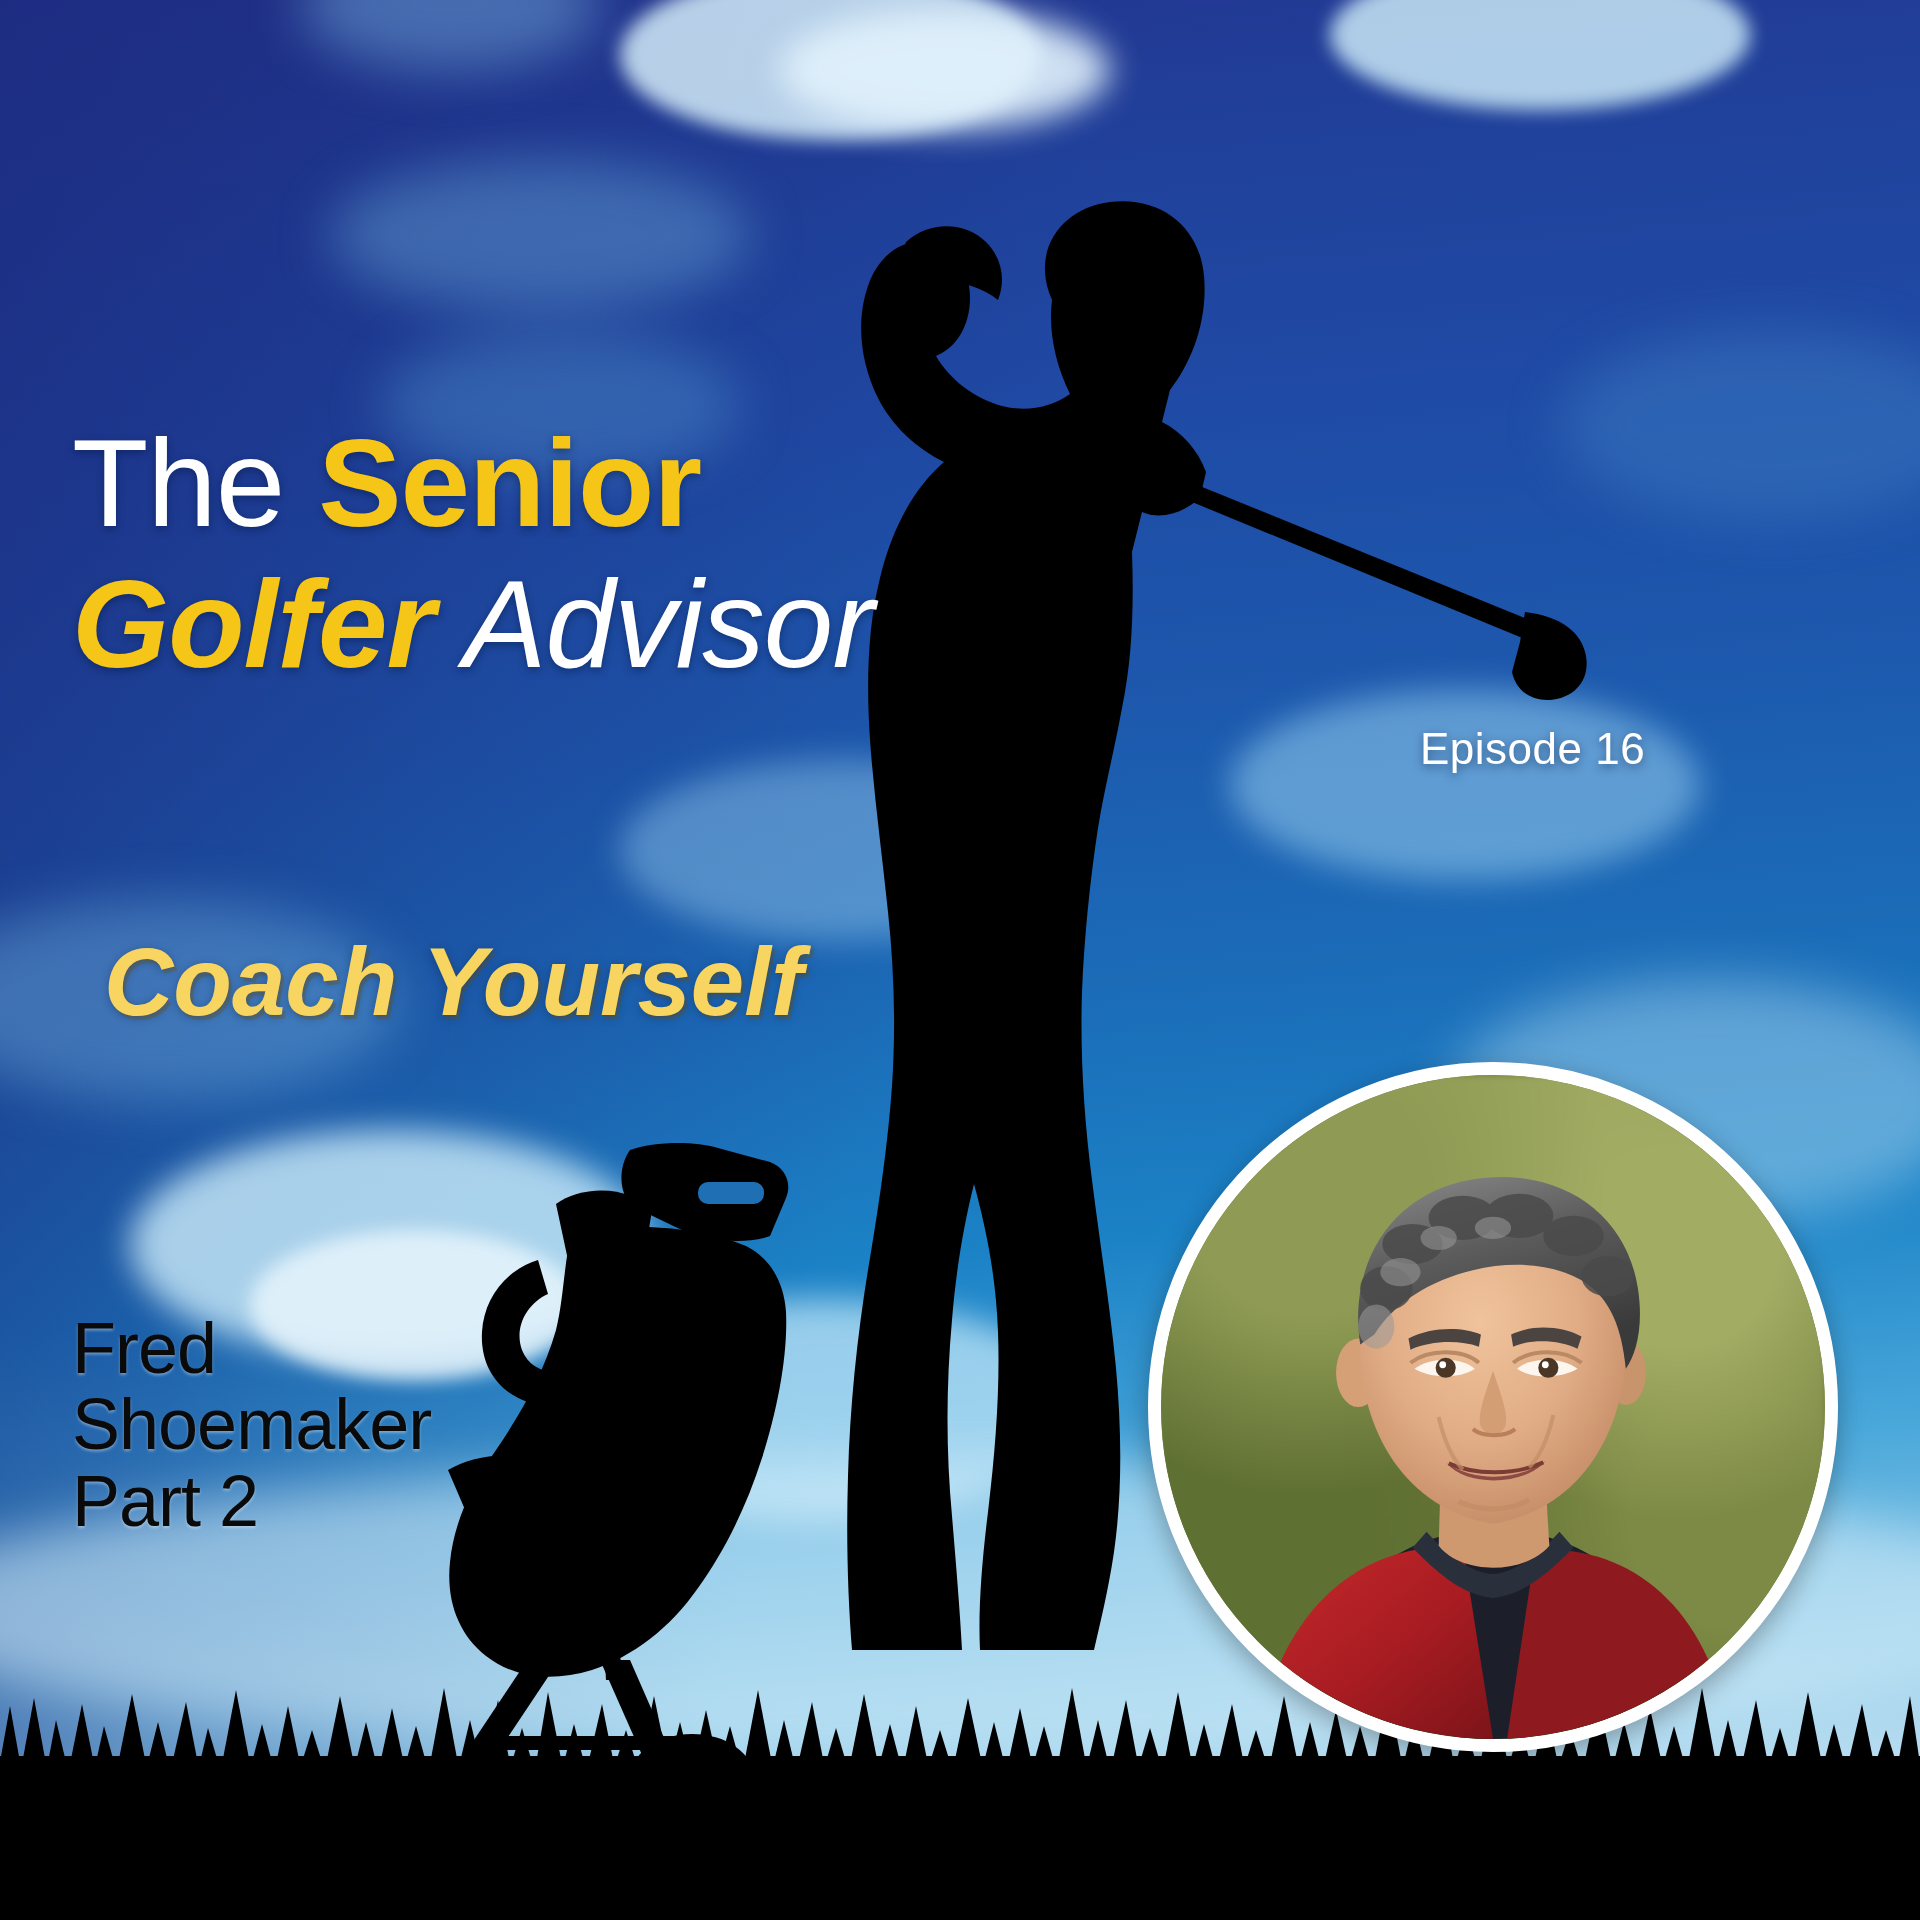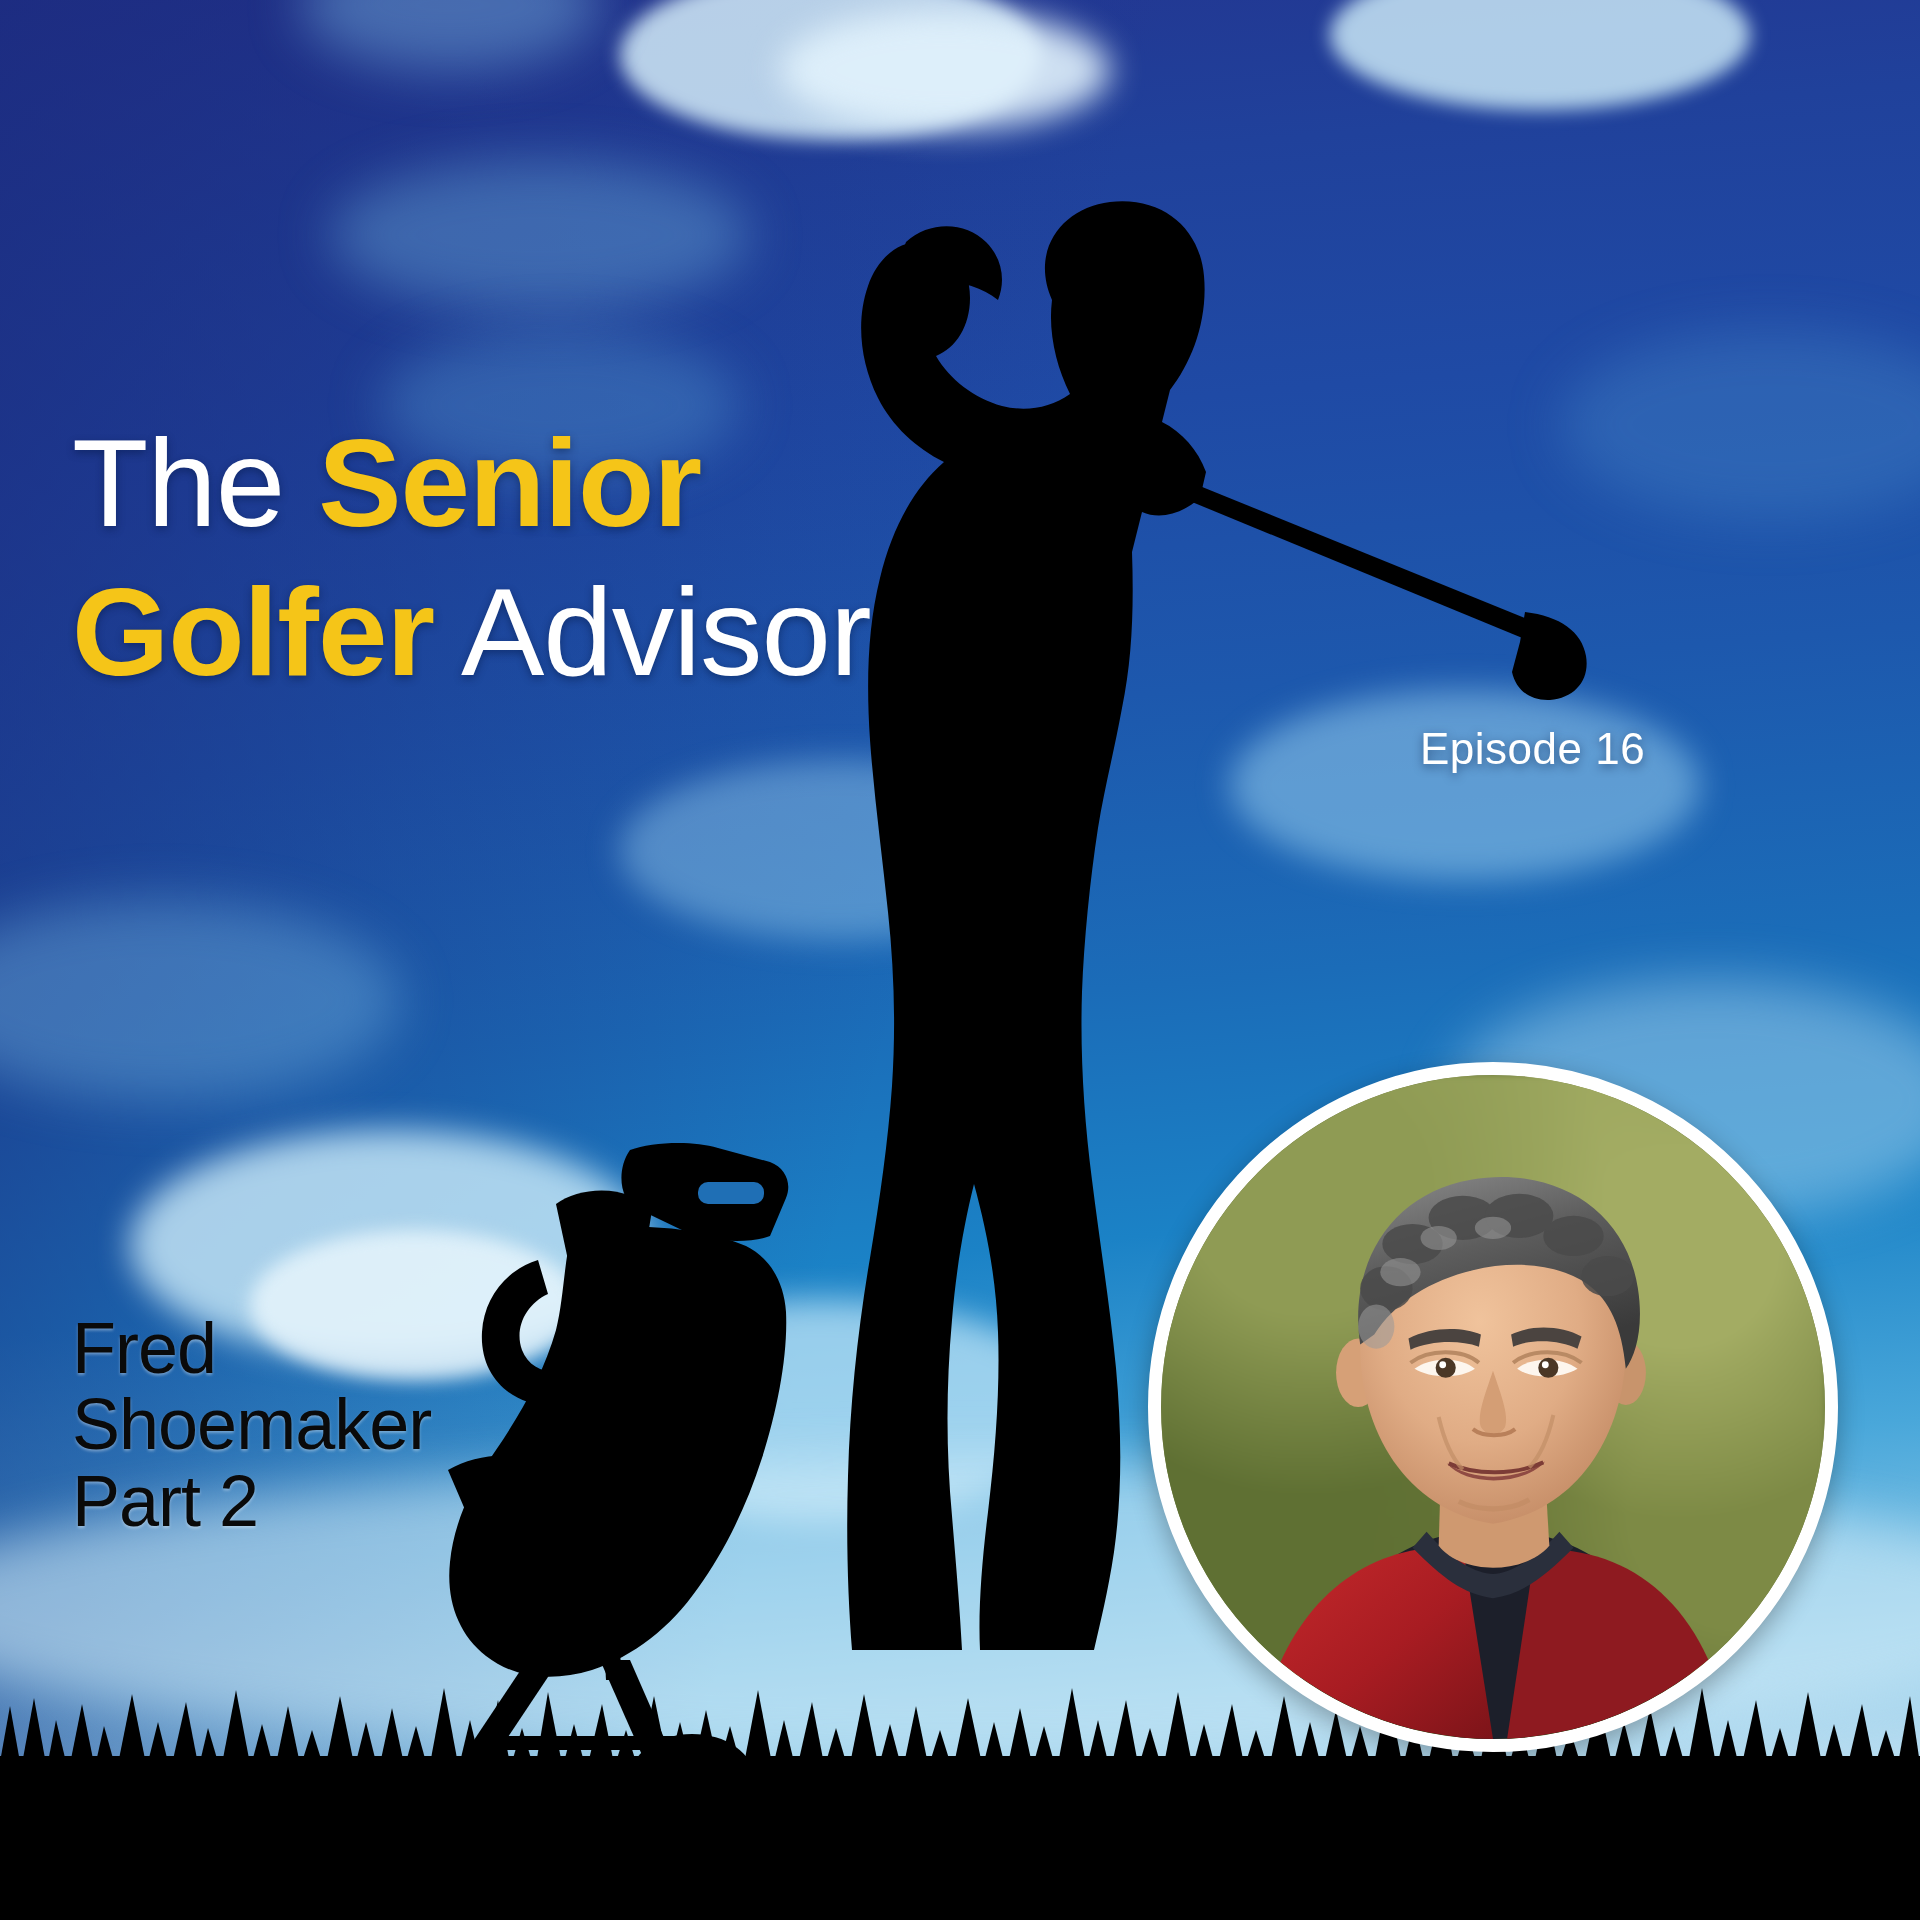--- a/index.html
+++ b/index.html
@@ -55,21 +55,21 @@
     position:absolute;left:72px;top:420px;width:1020px;
     line-height:1.0;
   }
   .title-line{
     font-size:125px;
     font-weight:700;
     letter-spacing:-1px;
     white-space:nowrap;
     text-shadow:0 3px 9px rgba(0,20,60,.45);
   }
-  .title-line + .title-line{margin-top:24px;}
+  .title-line + .title-line{margin-top:16px;font-style:italic;}
   .t-white{color:#ffffff;font-weight:400;}
   .t-gold{color:#f5c518;font-weight:700;}
 
   .episode{
     position:absolute;left:1420px;top:724px;
     font-size:44px;font-weight:400;color:#ffffff;
     letter-spacing:.5px;white-space:nowrap;
     text-shadow:0 3px 10px rgba(0,20,60,.5);
   }
 
@@ -319,20 +319,21 @@
       <span class="t-white">The </span><span class="t-gold">Senior</span>
     </div>
     <div class="title-line">
       <span class="t-gold">Golfer</span><span class="t-white"> Advisor</span>
     </div>
   </div>
 
   <div class="episode">Episode 16</div>
 
   <div class="subtitle">
+    <span class="l2">Coach Yourself</span>
   </div>
 
   <div class="guest">
     <span>Fred</span>
     <span>Shoemaker</span>
     <span>Part 2</span>
   </div>
 
   <div class="portrait">
     <div class="bg"></div>

